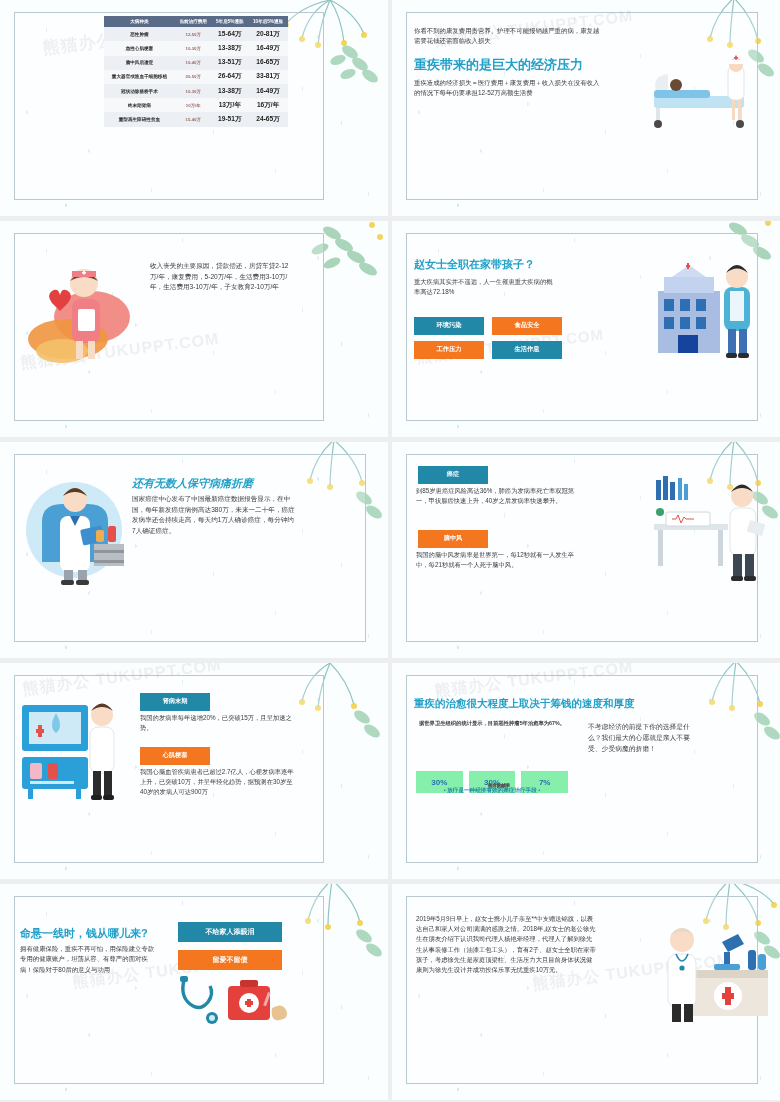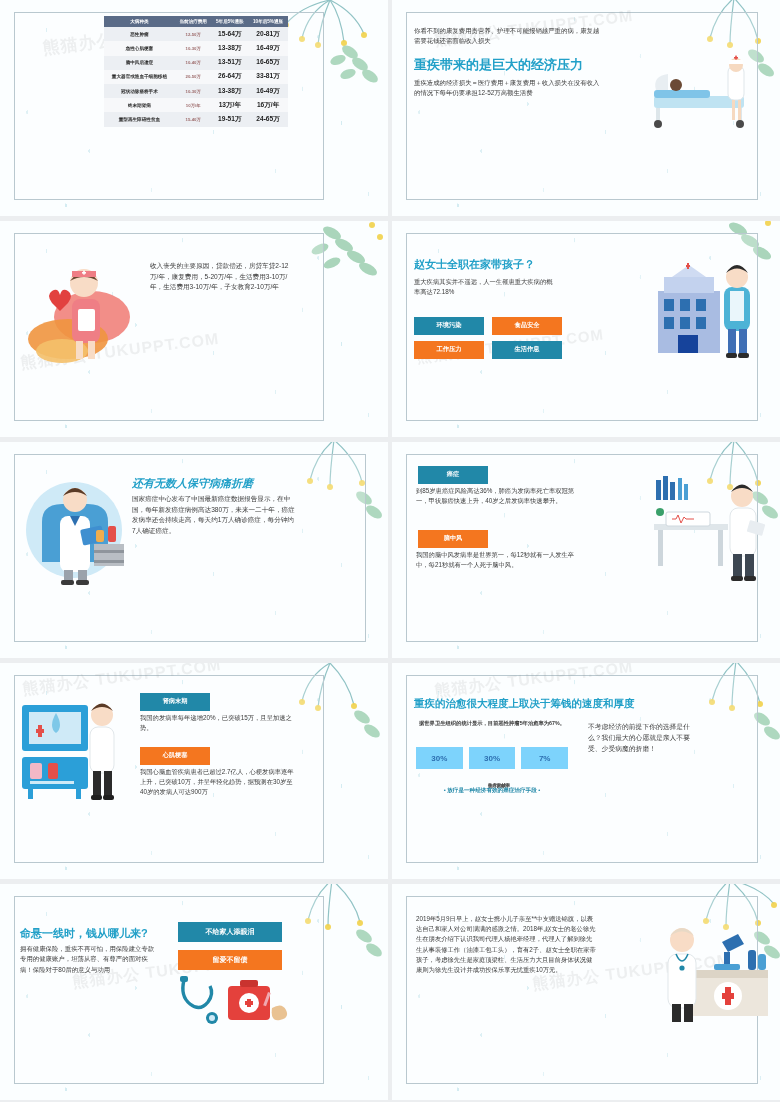--- a/index.html
+++ b/index.html
@@ -109,21 +109,21 @@
   .s7-p1{position:absolute;left:140px;top:50px;width:154px;font-size:6.3px;}
   .s7-tag2{position:absolute;left:140px;top:84px;width:70px;font-size:6.2px;padding:4.4px 0;}
   .s7-p2{position:absolute;left:140px;top:104px;width:158px;font-size:6.3px;}
   .tv{position:absolute;left:16px;top:28px;width:110px;height:118px;}
 
   
   .s8-h{position:absolute;left:22px;top:34px;font-size:10.5px;white-space:nowrap;}
   .s8-sub{position:absolute;left:26px;top:56px;width:148px;font-size:5.3px;
     color:#3a3a3a;text-align:center;line-height:1.6;font-weight:700;}
   .s8-stats{position:absolute;left:24px;top:84px;width:152px;display:flex;gap:6px;}
-  .s8-stat{flex:1;background:#7dd3fc;padding:5px 0 6px;text-align:center;}
+  .s8-stat{flex:1;background:#86efac;padding:5px 0 6px;text-align:center;margin-top:24px;}
   .s8-stat .lab{font-size:4.4px;color:#555;font-weight:700;display:block;}
   .s8-stat .val{font-size:8px;color:#2d6fb0;font-weight:700;display:block;margin-top:2px;}
   .s8-note{position:absolute;left:24px;top:124px;width:152px;text-align:center;
     font-size:5.6px;color:#2188a8;font-weight:700;}
   .s8-right{position:absolute;left:196px;top:58px;width:104px;font-size:6.8px;}
 
   
   .s9-h{position:absolute;left:20px;top:42px;font-size:11px;white-space:nowrap;}
   .s9-p{position:absolute;left:20px;top:60px;width:140px;font-size:6.4px;}
   .s9-tag1{position:absolute;left:178px;top:38px;width:104px;font-size:7px;padding:5px 0;}

